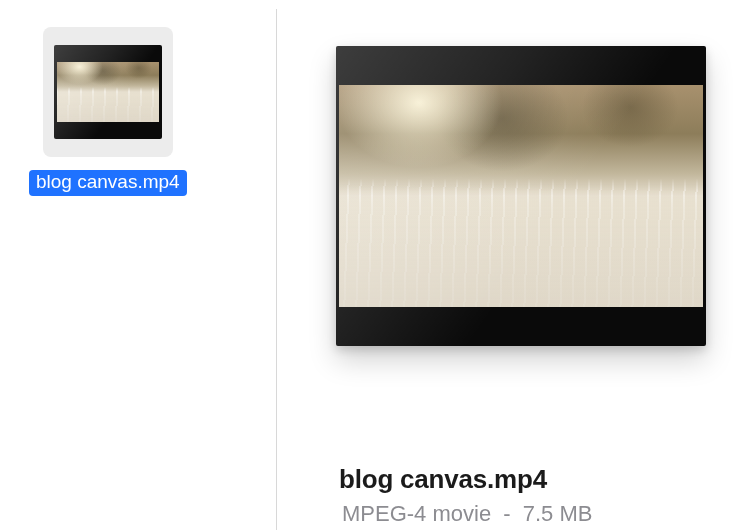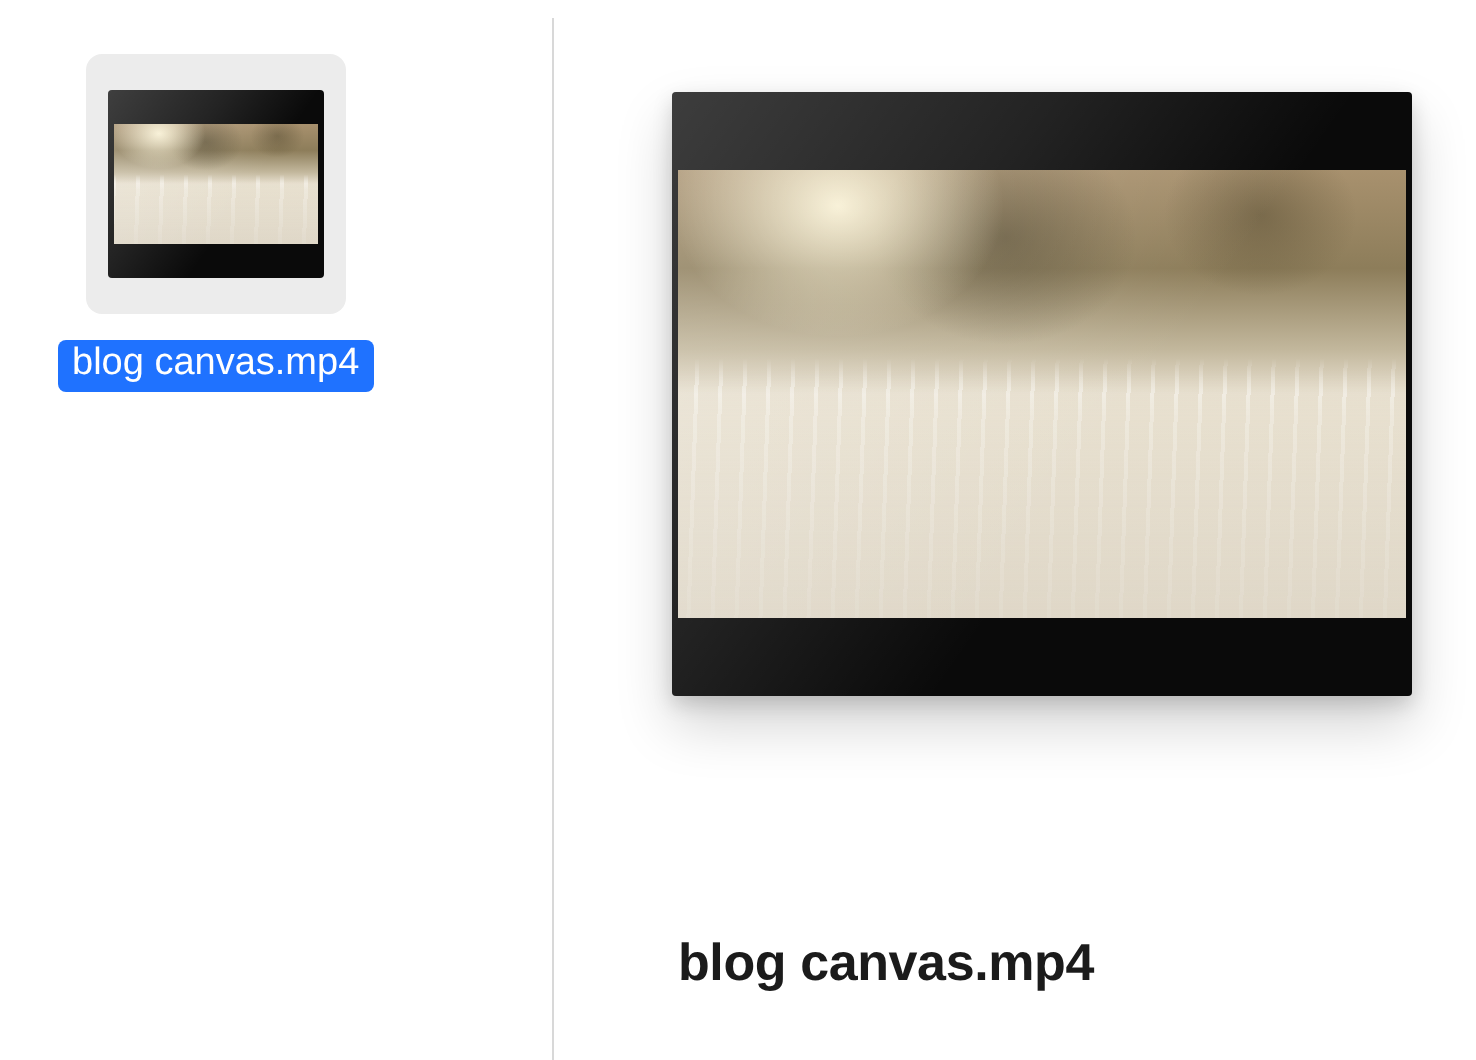--- a/index.html
+++ b/index.html
@@ -146,14 +146,17 @@
   </div>
 </div>
 
 <div class="preview-pane">
   <div class="preview-thumb">
     <div class="video-content"></div>
     <div class="sheen"></div>
   </div>
   <div class="preview-meta">
     <div class="preview-filename">blog canvas.mp4</div>
+    <div class="preview-details">
+      <span>MPEG-4 movie</span><span> - </span><span>7.5 MB</span>
+    </div>
   </div>
 </div>
 
 </body></html>

